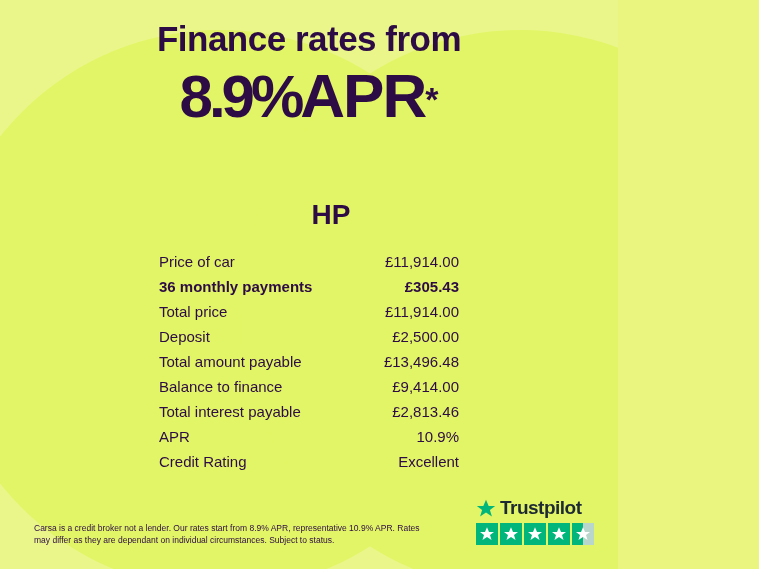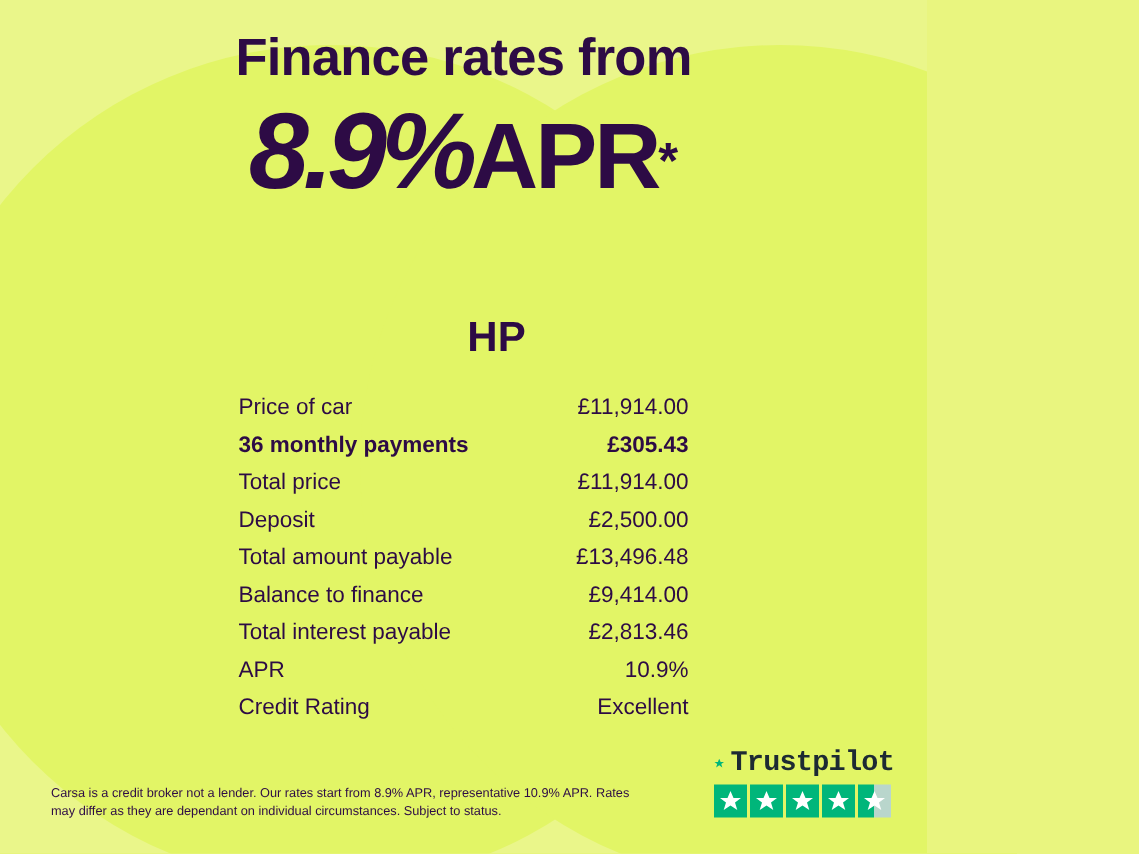--- a/index.html
+++ b/index.html
@@ -55,23 +55,22 @@
   }
   .apr-line {
     text-align: center;
     color: #2d0b45;
     font-weight: bold;
     line-height: 1;
     margin-top: 6px;
     white-space: nowrap;
   }
   .apr-big {
-    font-size: 72px;
+    font-size: 60px;
     letter-spacing: -4px;
-    font-style: italic;
   }
   .apr-word {
     font-size: 62px;
     letter-spacing: -2px;
   }
   .apr-star {
     font-size: 34px;
     vertical-align: super;
   }
   .plan-title {
@@ -118,21 +117,20 @@
     right: 22px;
     bottom: 24px;
     width: 120px;
     text-align: left;
   }
   .tp-head {
     display: flex;
     align-items: flex-end;
     gap: 4px;
     color: #1d2a33;
-    font-family: Liberation Mono, monospace;
   }
   .tp-star-logo {
     width: 20px;
     height: 20px;
     display: block;
   }
   .tp-name {
     font-size: 19px;
     font-weight: bold;
     letter-spacing: -0.5px;

